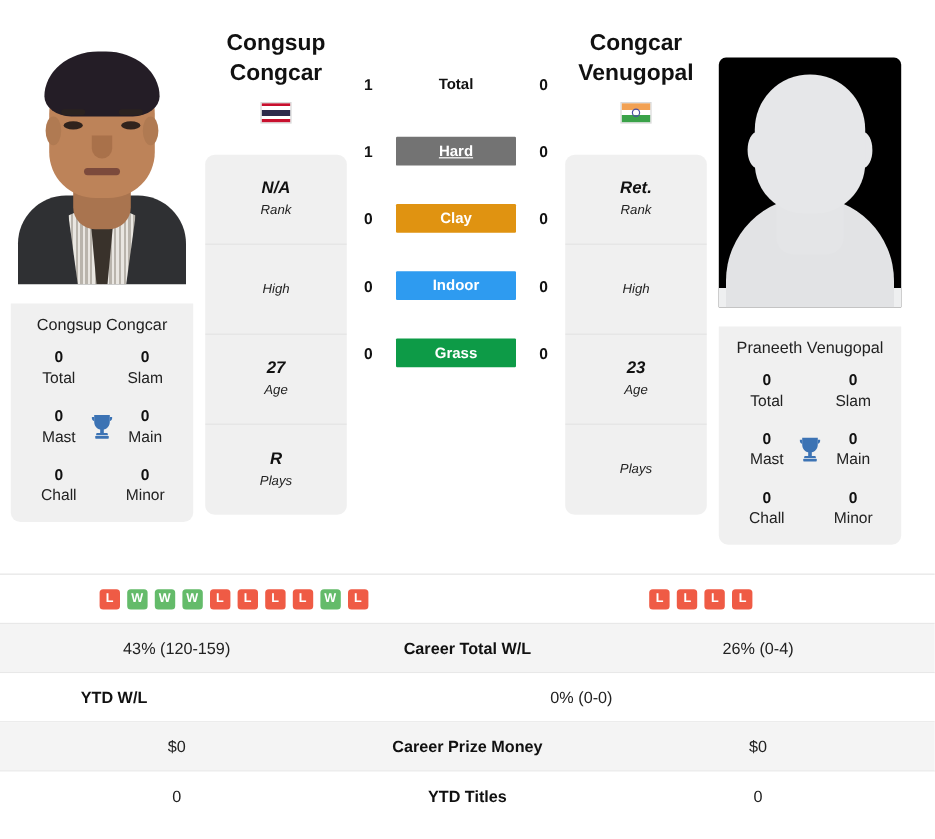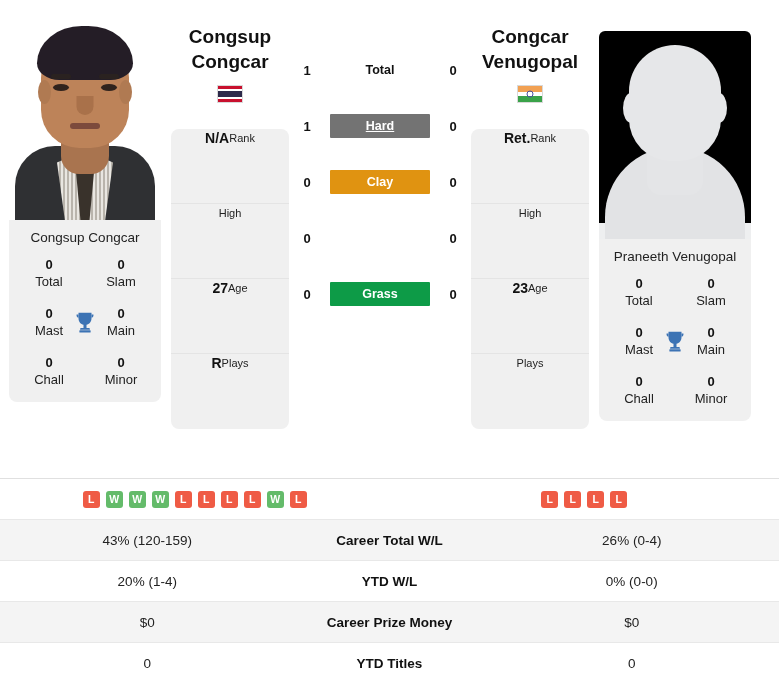--- a/index.html
+++ b/index.html
@@ -24,21 +24,22 @@
     box-sizing: border-box;
   }
 
   
   .player-col {
     width: 170px;
     flex: 0 0 170px;
     display: flex;
     flex-direction: column;
     align-items: center;
-    padding-top: 12px;
+    padding-top: 29px;
+    gap: 16px;
   }
   .player-col.right { align-items: center; margin-top: 19px; }
 
   .photo-wrap {
     width: 152px;
     height: 208px;
     overflow: hidden;
     border-radius: 6px 6px 0 0;
     position: relative;
     background: #ffffff;
@@ -235,22 +236,24 @@
     width: 118px;
     background: #f0f0f0;
     border-radius: 8px;
     overflow: hidden;
   }
   .info-cell {
     height: 75px;
     box-sizing: border-box;
     border-bottom: 1px solid #e4e4e4;
     display: flex;
-    flex-direction: row;
+    flex-direction: column;
+    align-items: center;
     justify-content: center;
+    font-style: italic;
   }
   .info-cell:last-child { border-bottom: none; }
   .info-val {
     font-size: 14px;
     font-weight: bold;
     color: #111;
     line-height: 19px;
     min-height: 0;
   }
   .info-val:empty { display: none; }
@@ -452,20 +455,21 @@
       <div class="s-badge" style="background: #737373; text-decoration: underline;">Hard</div>
       <div class="s-score">0</div>
     </div>
     <div class="surface-row">
       <div class="s-score">0</div>
       <div class="s-badge" style="background: rgb(224, 147, 17);">Clay</div>
       <div class="s-score">0</div>
     </div>
     <div class="surface-row">
       <div class="s-score">0</div>
+      <div class="s-badge" style="background: rgb(46, 155, 240);">Indoor</div>
       <div class="s-score">0</div>
     </div>
     <div class="surface-row">
       <div class="s-score">0</div>
       <div class="s-badge" style="background: rgb(13, 155, 71);">Grass</div>
       <div class="s-score">0</div>
     </div>
   </div>
 
   <div class="info-col">
@@ -577,21 +581,20 @@
     </div>
   </div>
 
   <div class="crow alt">
     <div class="c-left">43% (120-159)</div>
     <div class="c-mid">Career Total W/L</div>
     <div class="c-right">26% (0-4)</div>
   </div>
 
   <div class="crow plain">
-    <div class="c-left">20% (1-4)</div>
     <div class="c-mid">YTD W/L</div>
     <div class="c-right">0% (0-0)</div>
   </div>
 
   <div class="crow alt">
     <div class="c-left">$0</div>
     <div class="c-mid">Career Prize Money</div>
     <div class="c-right">$0</div>
   </div>
 

